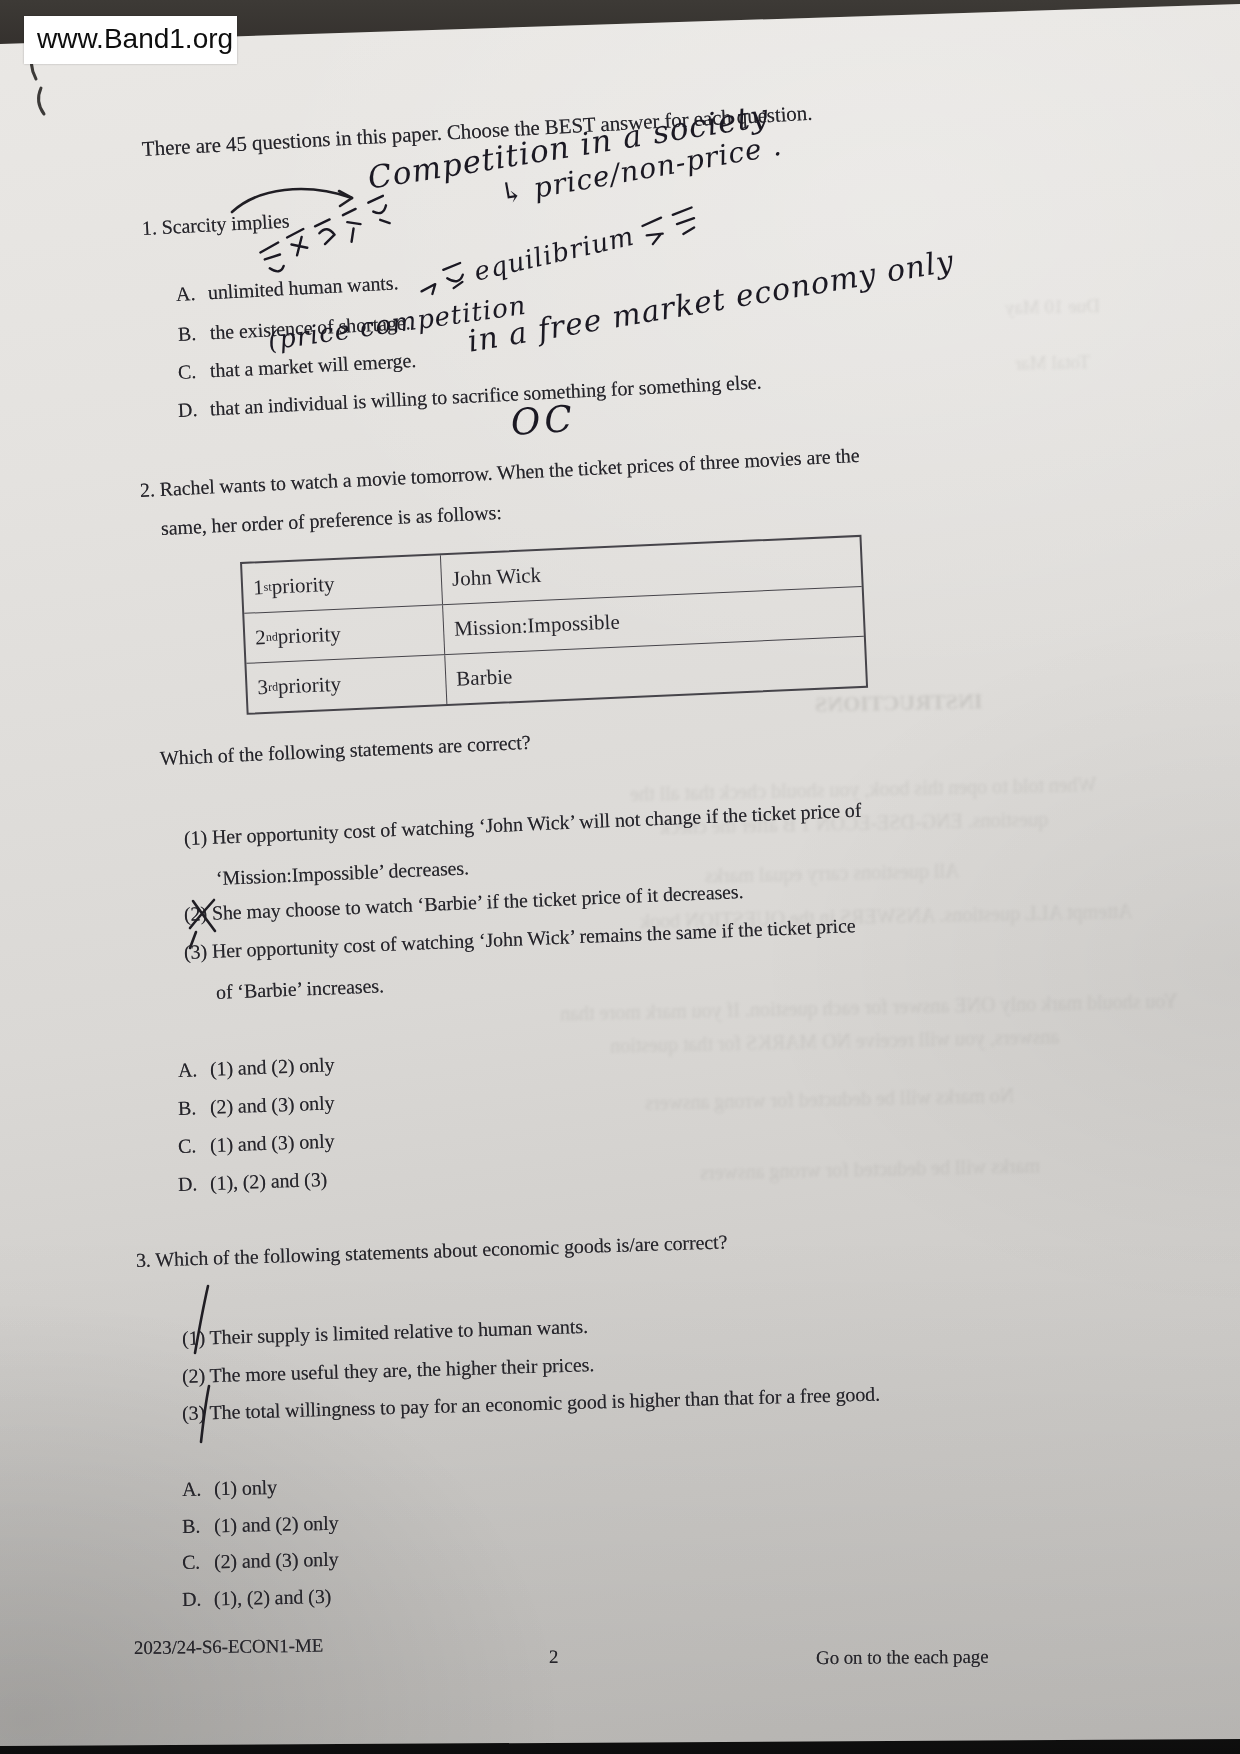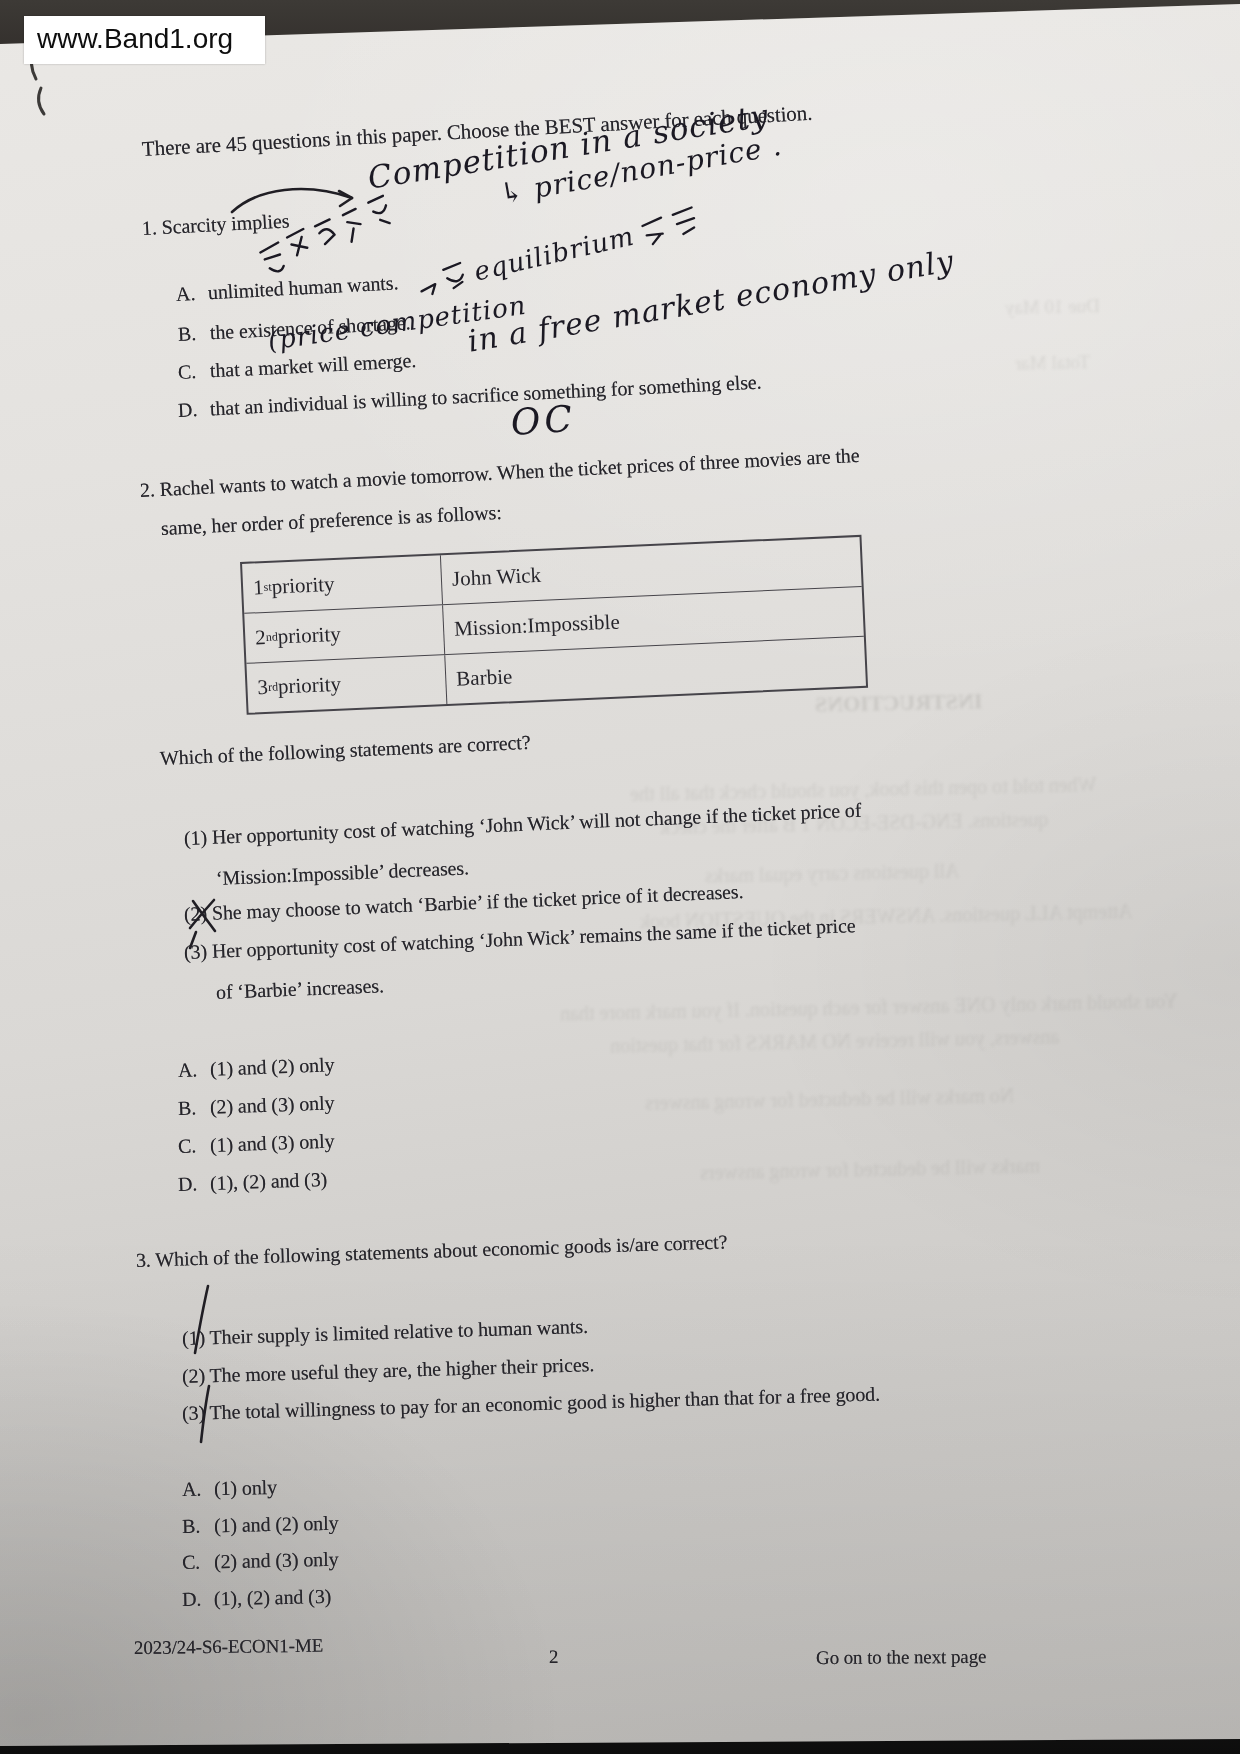--- a/index.html
+++ b/index.html
@@ -37,21 +37,21 @@
   .hw-scribble{position:absolute;transform:rotate(var(--r,0deg));transform-origin:0 0;}
   .hw-scribble svg, .sq{display:block;}
   .eqnote{display:flex;align-items:center;gap:6px;}
   
   .ink-overlay{position:absolute;left:0;top:0;pointer-events:none;}
   
   .ghost{position:absolute;white-space:nowrap;color:#76746f;opacity:.15;filter:blur(1.7px);
          transform:scaleX(-1) rotate(1.2deg);font-family:"Liberation Serif",serif;}
   .ghost.strong{opacity:.2;font-weight:bold;}
   
-  .watermark{position:absolute;left:24px;top:16px;background:#ffffff;padding:7px 32px 9px 13px;
+  .watermark{position:absolute;left:24px;top:16px;background:#ffffff;padding:7px 4px 9px 13px;
              font-family:"Liberation Sans",sans-serif;font-size:28px;color:#0e0e0e;
              box-shadow:0 0 2px rgba(0,0,0,.25);}
 </style>
 </head>
 <body>
 
 <div class="page">
 
   <div class="paper"></div>
   <div class="paper-shade"></div>
@@ -123,21 +123,21 @@
   <div class="ln" style="left:182px;top:1364px;--r:-1.65deg">(2) The more useful they are, the higher their prices.</div>
   <div class="ln" style="left:182px;top:1401px;--r:-1.6deg">(3) The total willingness to pay for an economic good is higher than that for a free good.</div>
 
   <div class="ln" style="left:182px;top:1477px;--r:-1.3deg"><span class="okey">A.</span><span>(1) only</span></div>
   <div class="ln" style="left:182px;top:1514px;--r:-1.25deg"><span class="okey">B.</span><span>(1) and (2) only</span></div>
   <div class="ln" style="left:182px;top:1550px;--r:-1.2deg"><span class="okey">C.</span><span>(2) and (3) only</span></div>
   <div class="ln" style="left:182px;top:1587px;--r:-1.15deg"><span class="okey">D.</span><span>(1), (2) and (3)</span></div>
 
   <div class="ln" style="left:134px;top:1636px;font-size:19px;--r:-0.7deg">2023/24-S6-ECON1-ME</div>
   <div class="ln" style="left:549px;top:1645px;font-size:19px;--r:-0.5deg">2</div>
-  <div class="ln" style="left:816px;top:1646px;font-size:19px;--r:-0.4deg">Go on to the next page</div>
+  <div class="ln" style="left:816px;top:1646px;font-size:19px;--r:-0.4deg">Go on to the each page</div>
 
   <div class="hw" style="left:368px;top:160px;--r:-9deg;font-size:31px">Competition in a society</div>
   <div class="hw" style="left:500px;top:178px;--r:-10deg;font-size:28px">↳ price/non-price .</div>
 
   <div class="hw-scribble" style="left:246px;top:234px;--r:-18deg" aria-label="相對稀少性">
     <svg width="160" height="70" viewBox="0 0 160 70" fill="none" stroke="#1b1923" stroke-width="2.4" stroke-linecap="round">
       <path d="M8,22 l20,-4 M10,30 l16,0 M12,40 q8,10 14,2"></path>
       <path d="M38,16 l18,-3 M40,24 l14,8 M52,20 l-10,16"></path>
       <path d="M68,14 l16,-2 M70,22 q10,-6 14,6 M72,34 l12,-6"></path>
       <path d="M98,12 l14,-2 M100,20 l12,6 M104,28 l-6,12"></path>

